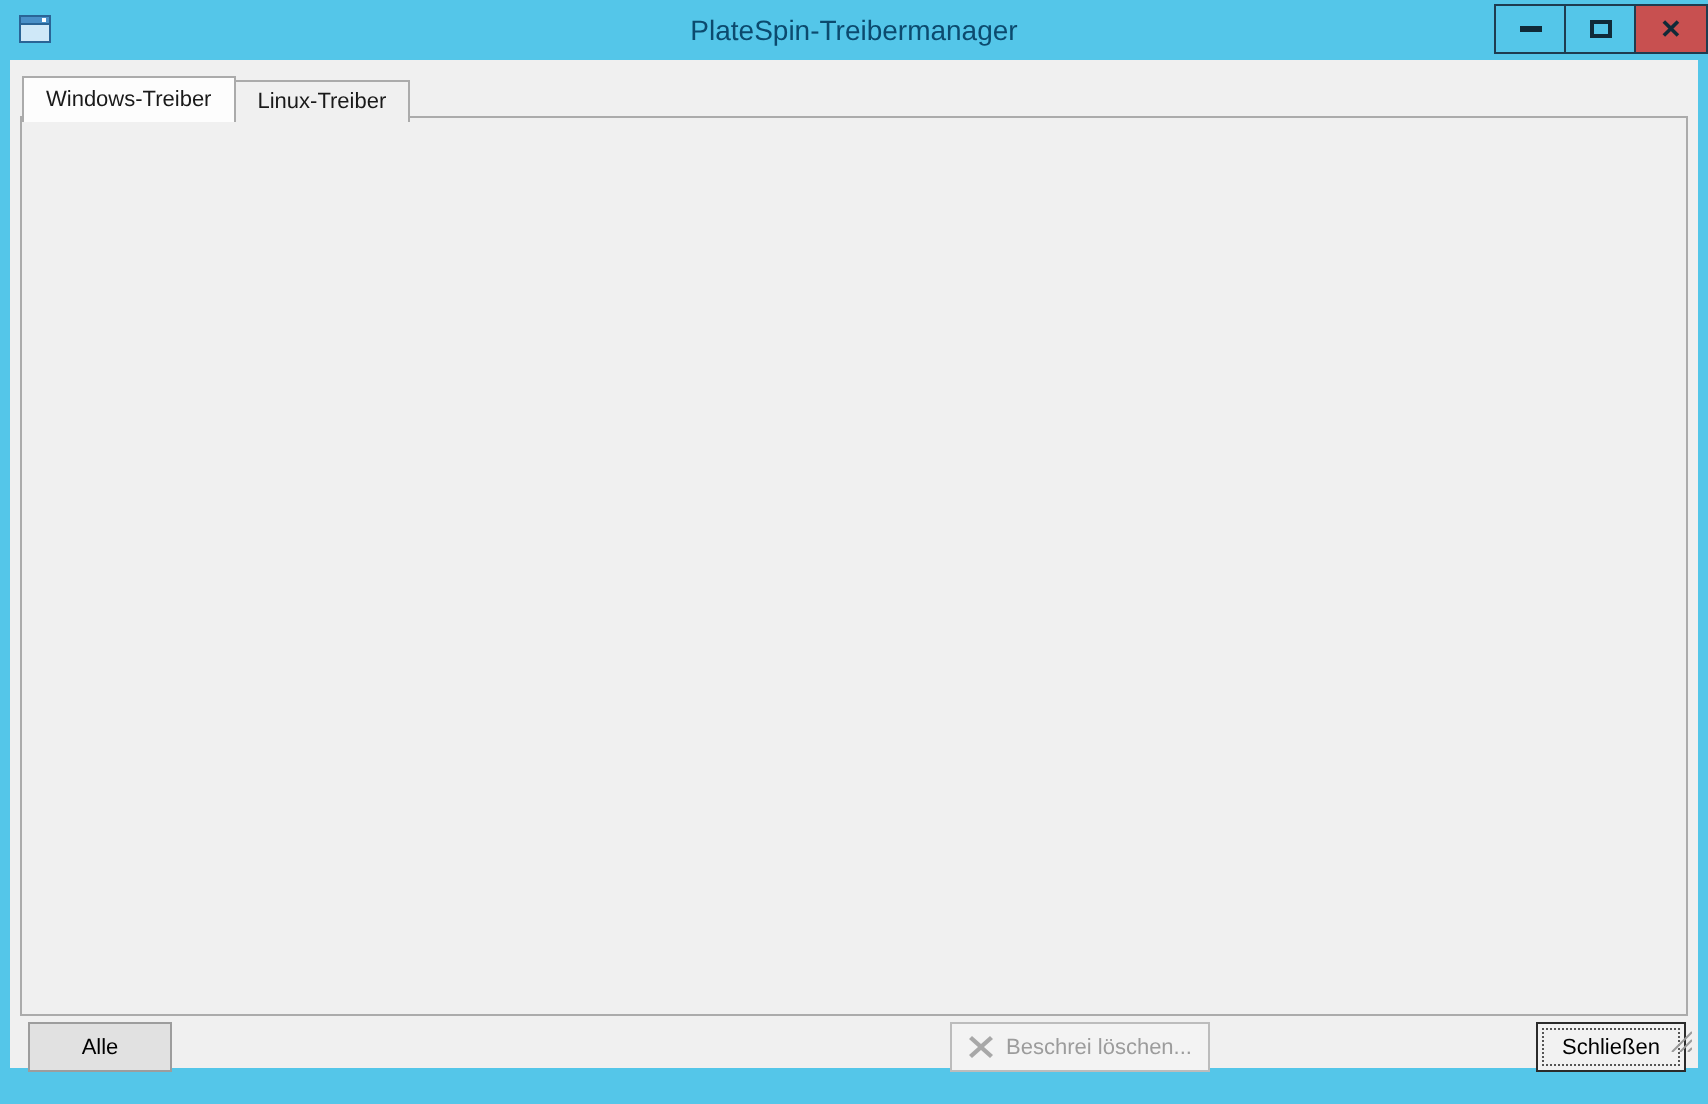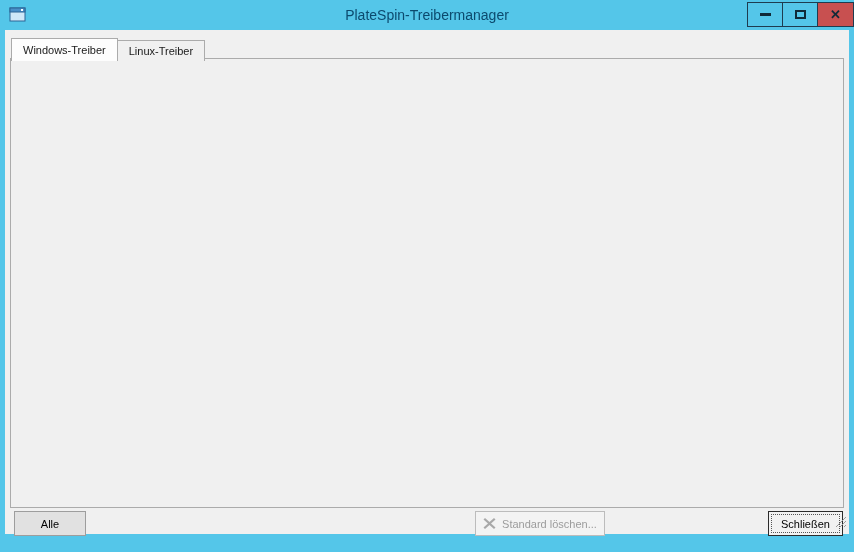--- a/index.html
+++ b/index.html
@@ -566,21 +566,21 @@
       </div>
     </div>
 
     <div class="btn btn-help">Alle</div>
     <div class="btn btn-delete">
       <span class="bicon">
         <svg width="13" height="13" viewBox="0 0 13 13">
           <path d="M2 1 L6.5 5 L11 1 L12.5 2.5 L8 6.5 L12.5 10.5 L11 12 L6.5 8 L2 12 L0.5 10.5 L5 6.5 L0.5 2.5 Z" fill="#a8a8a8"></path>
         </svg>
       </span>
-      <span>Standard löschen...</span>
+      <span>Beschrei löschen...</span>
     </div>
     <div class="btn btn-close">Schließen</div>
 
     <span class="resizegrip">
       <svg width="12" height="12" viewBox="0 0 12 12">
         <line x1="2" y1="12" x2="12" y2="2" stroke="#9a9a9a"></line>
         <line x1="6" y1="12" x2="12" y2="6" stroke="#9a9a9a"></line>
         <line x1="10" y1="12" x2="12" y2="10" stroke="#9a9a9a"></line>
       </svg>
     </span>

